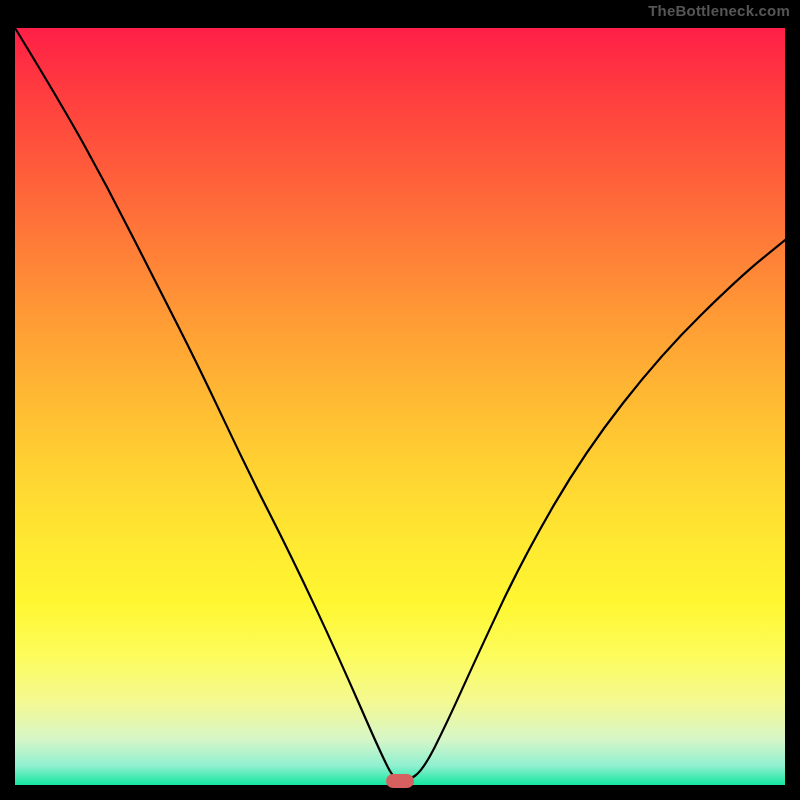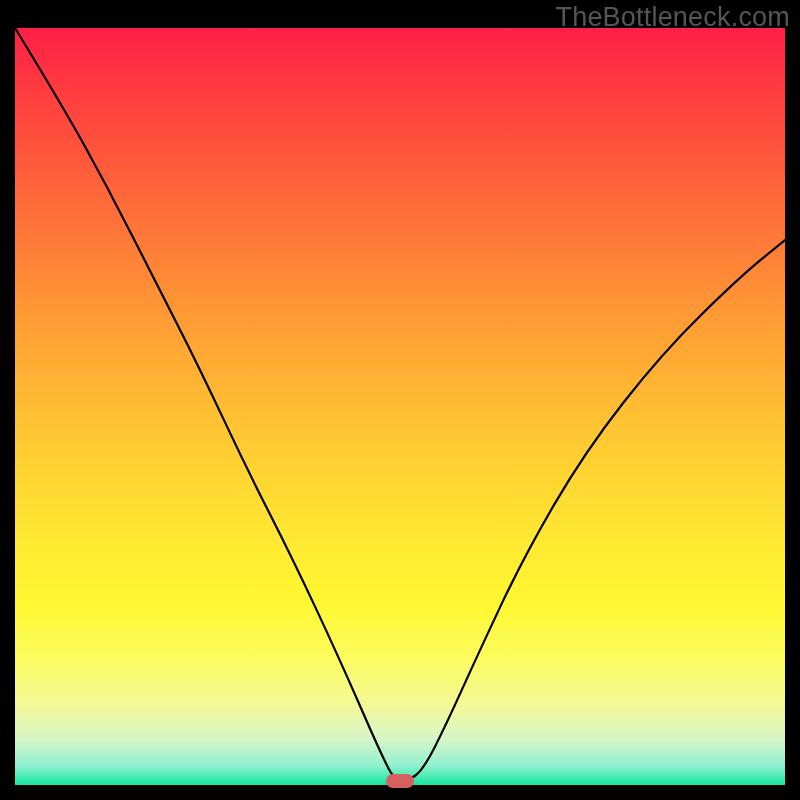--- a/index.html
+++ b/index.html
@@ -15,22 +15,22 @@
     position: relative;
     width: 800px;
     height: 800px;
     background: #000;
   }
   .watermark {
     position: absolute;
     top: 2px;
     right: 10px;
     color: #555;
-    font-size: 27px;
-    font-weight: 400;
+    font-size: 15px;
+    font-weight: 700;
     letter-spacing: 0.2px;
     z-index: 10;
   }
   .plot {
     position: absolute;
     left: 15px;
     top: 28px;
     width: 770px;
     height: 757px;
   }

